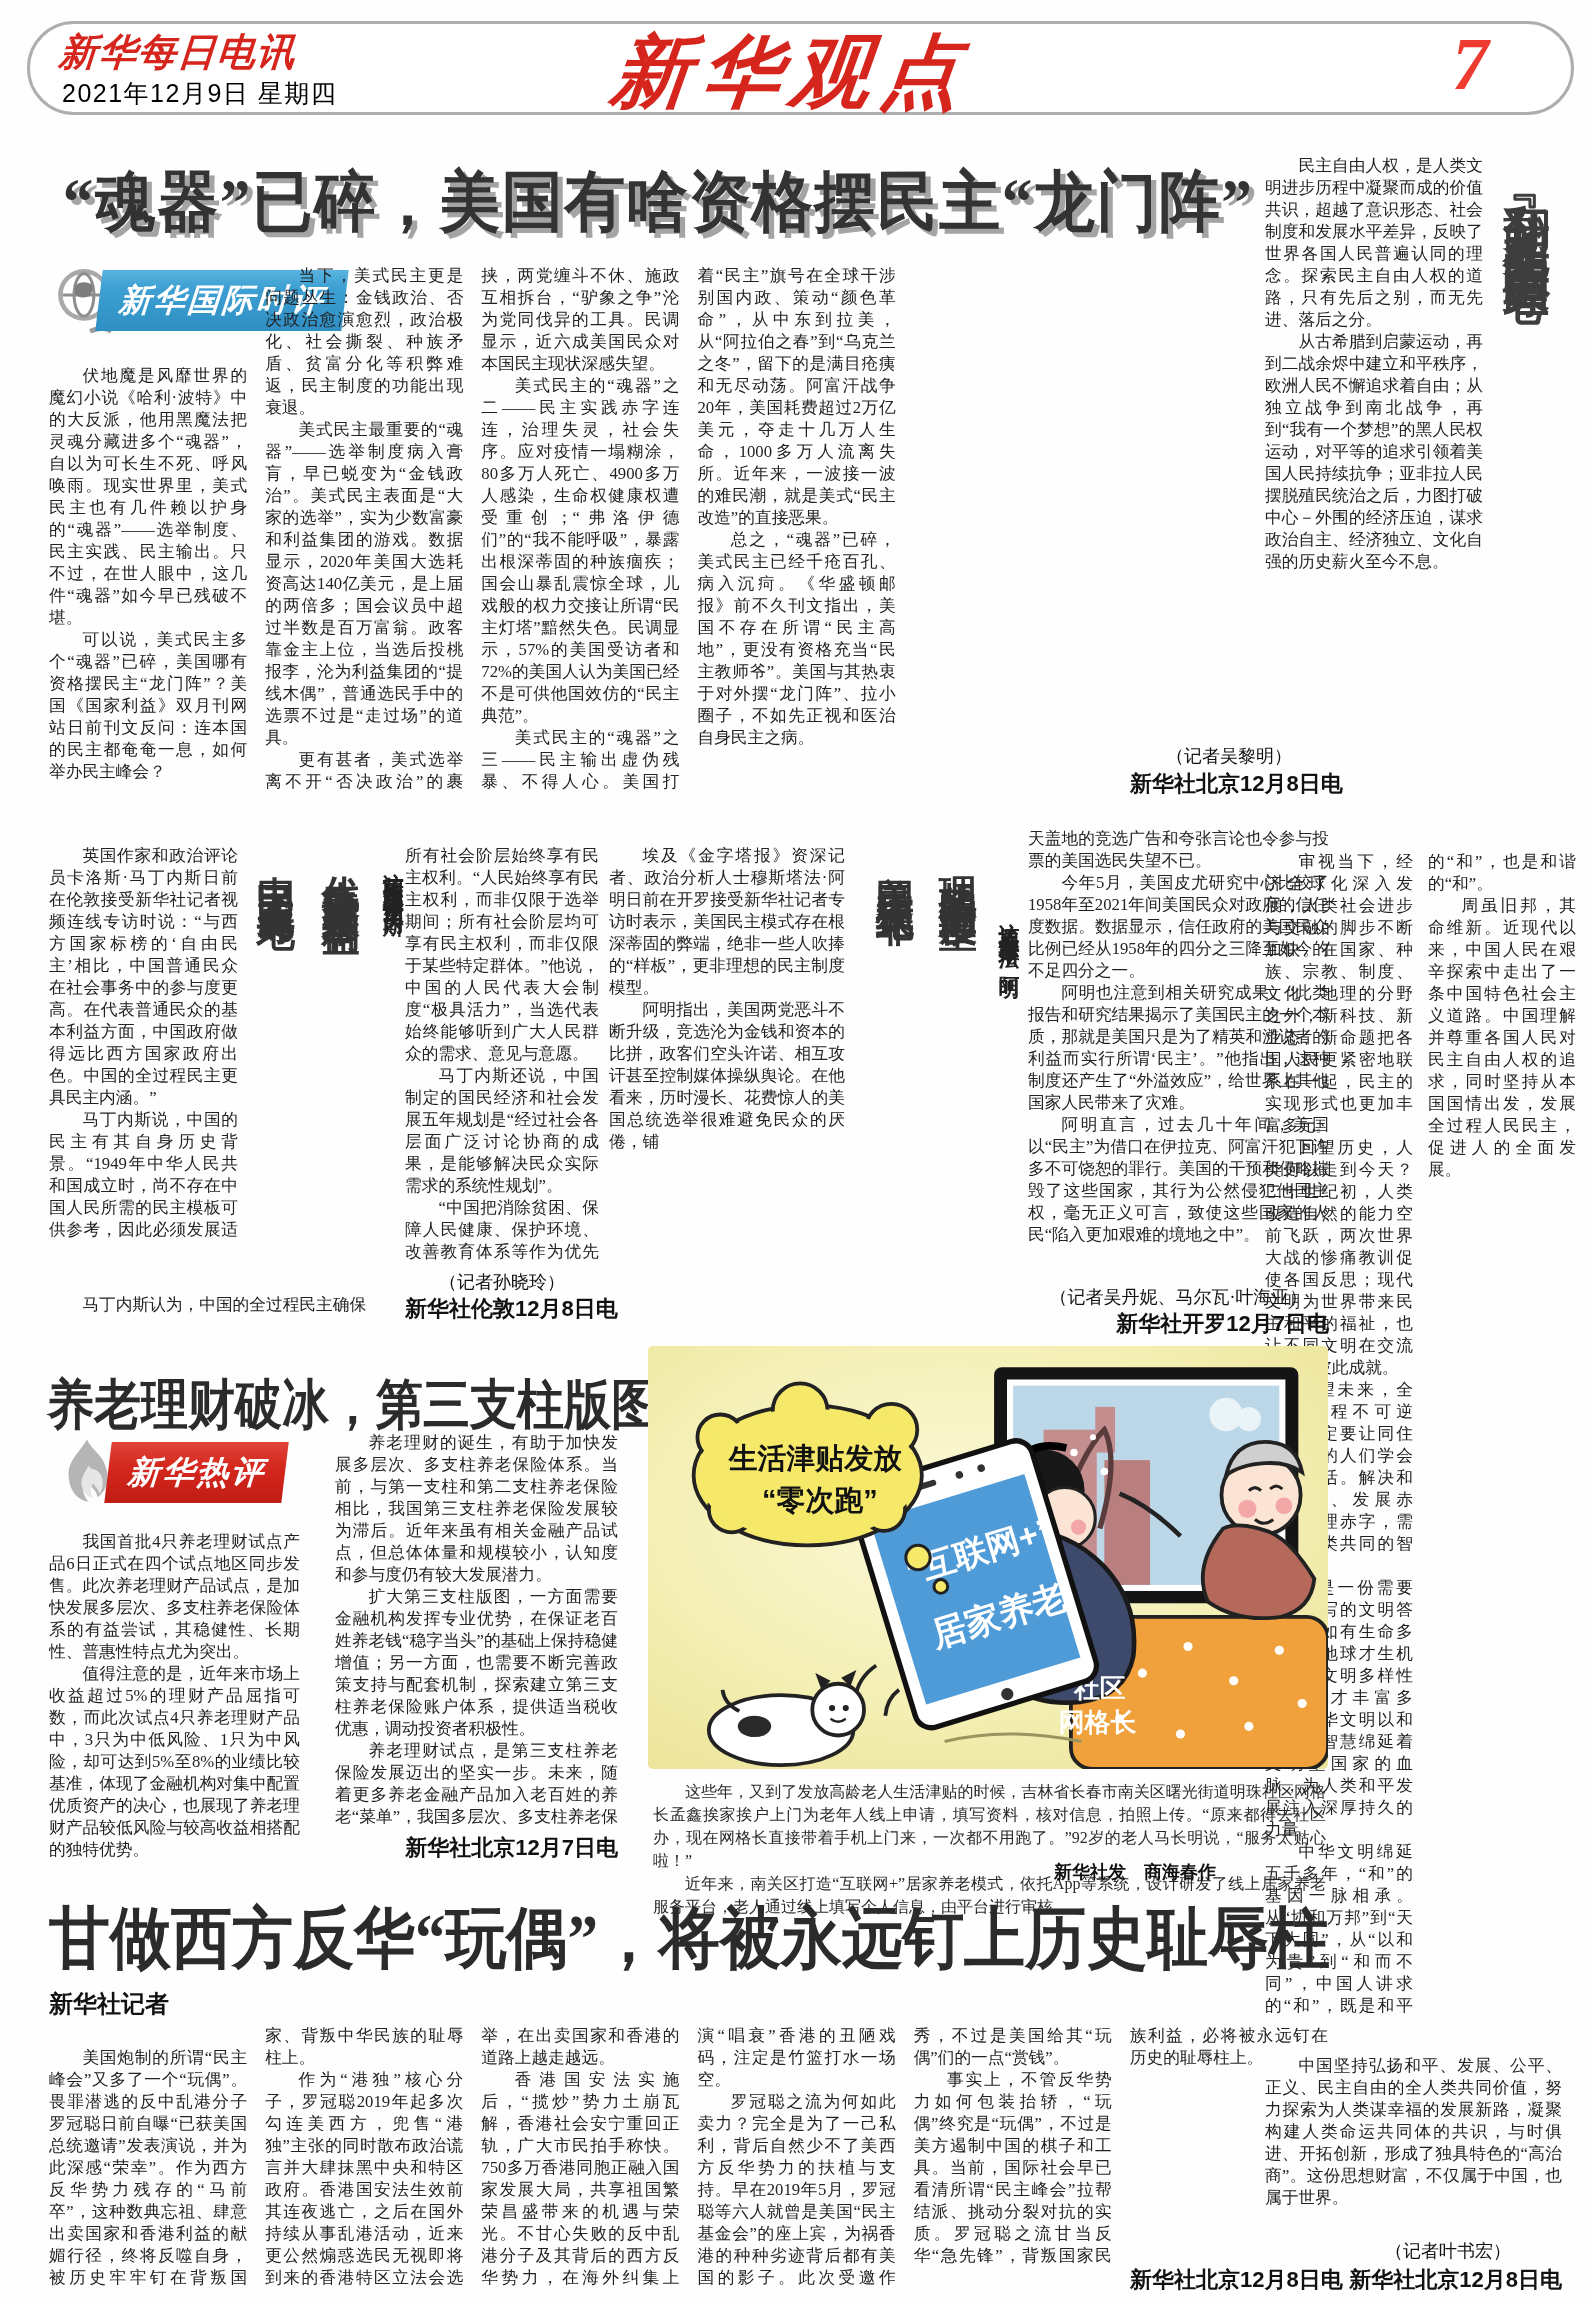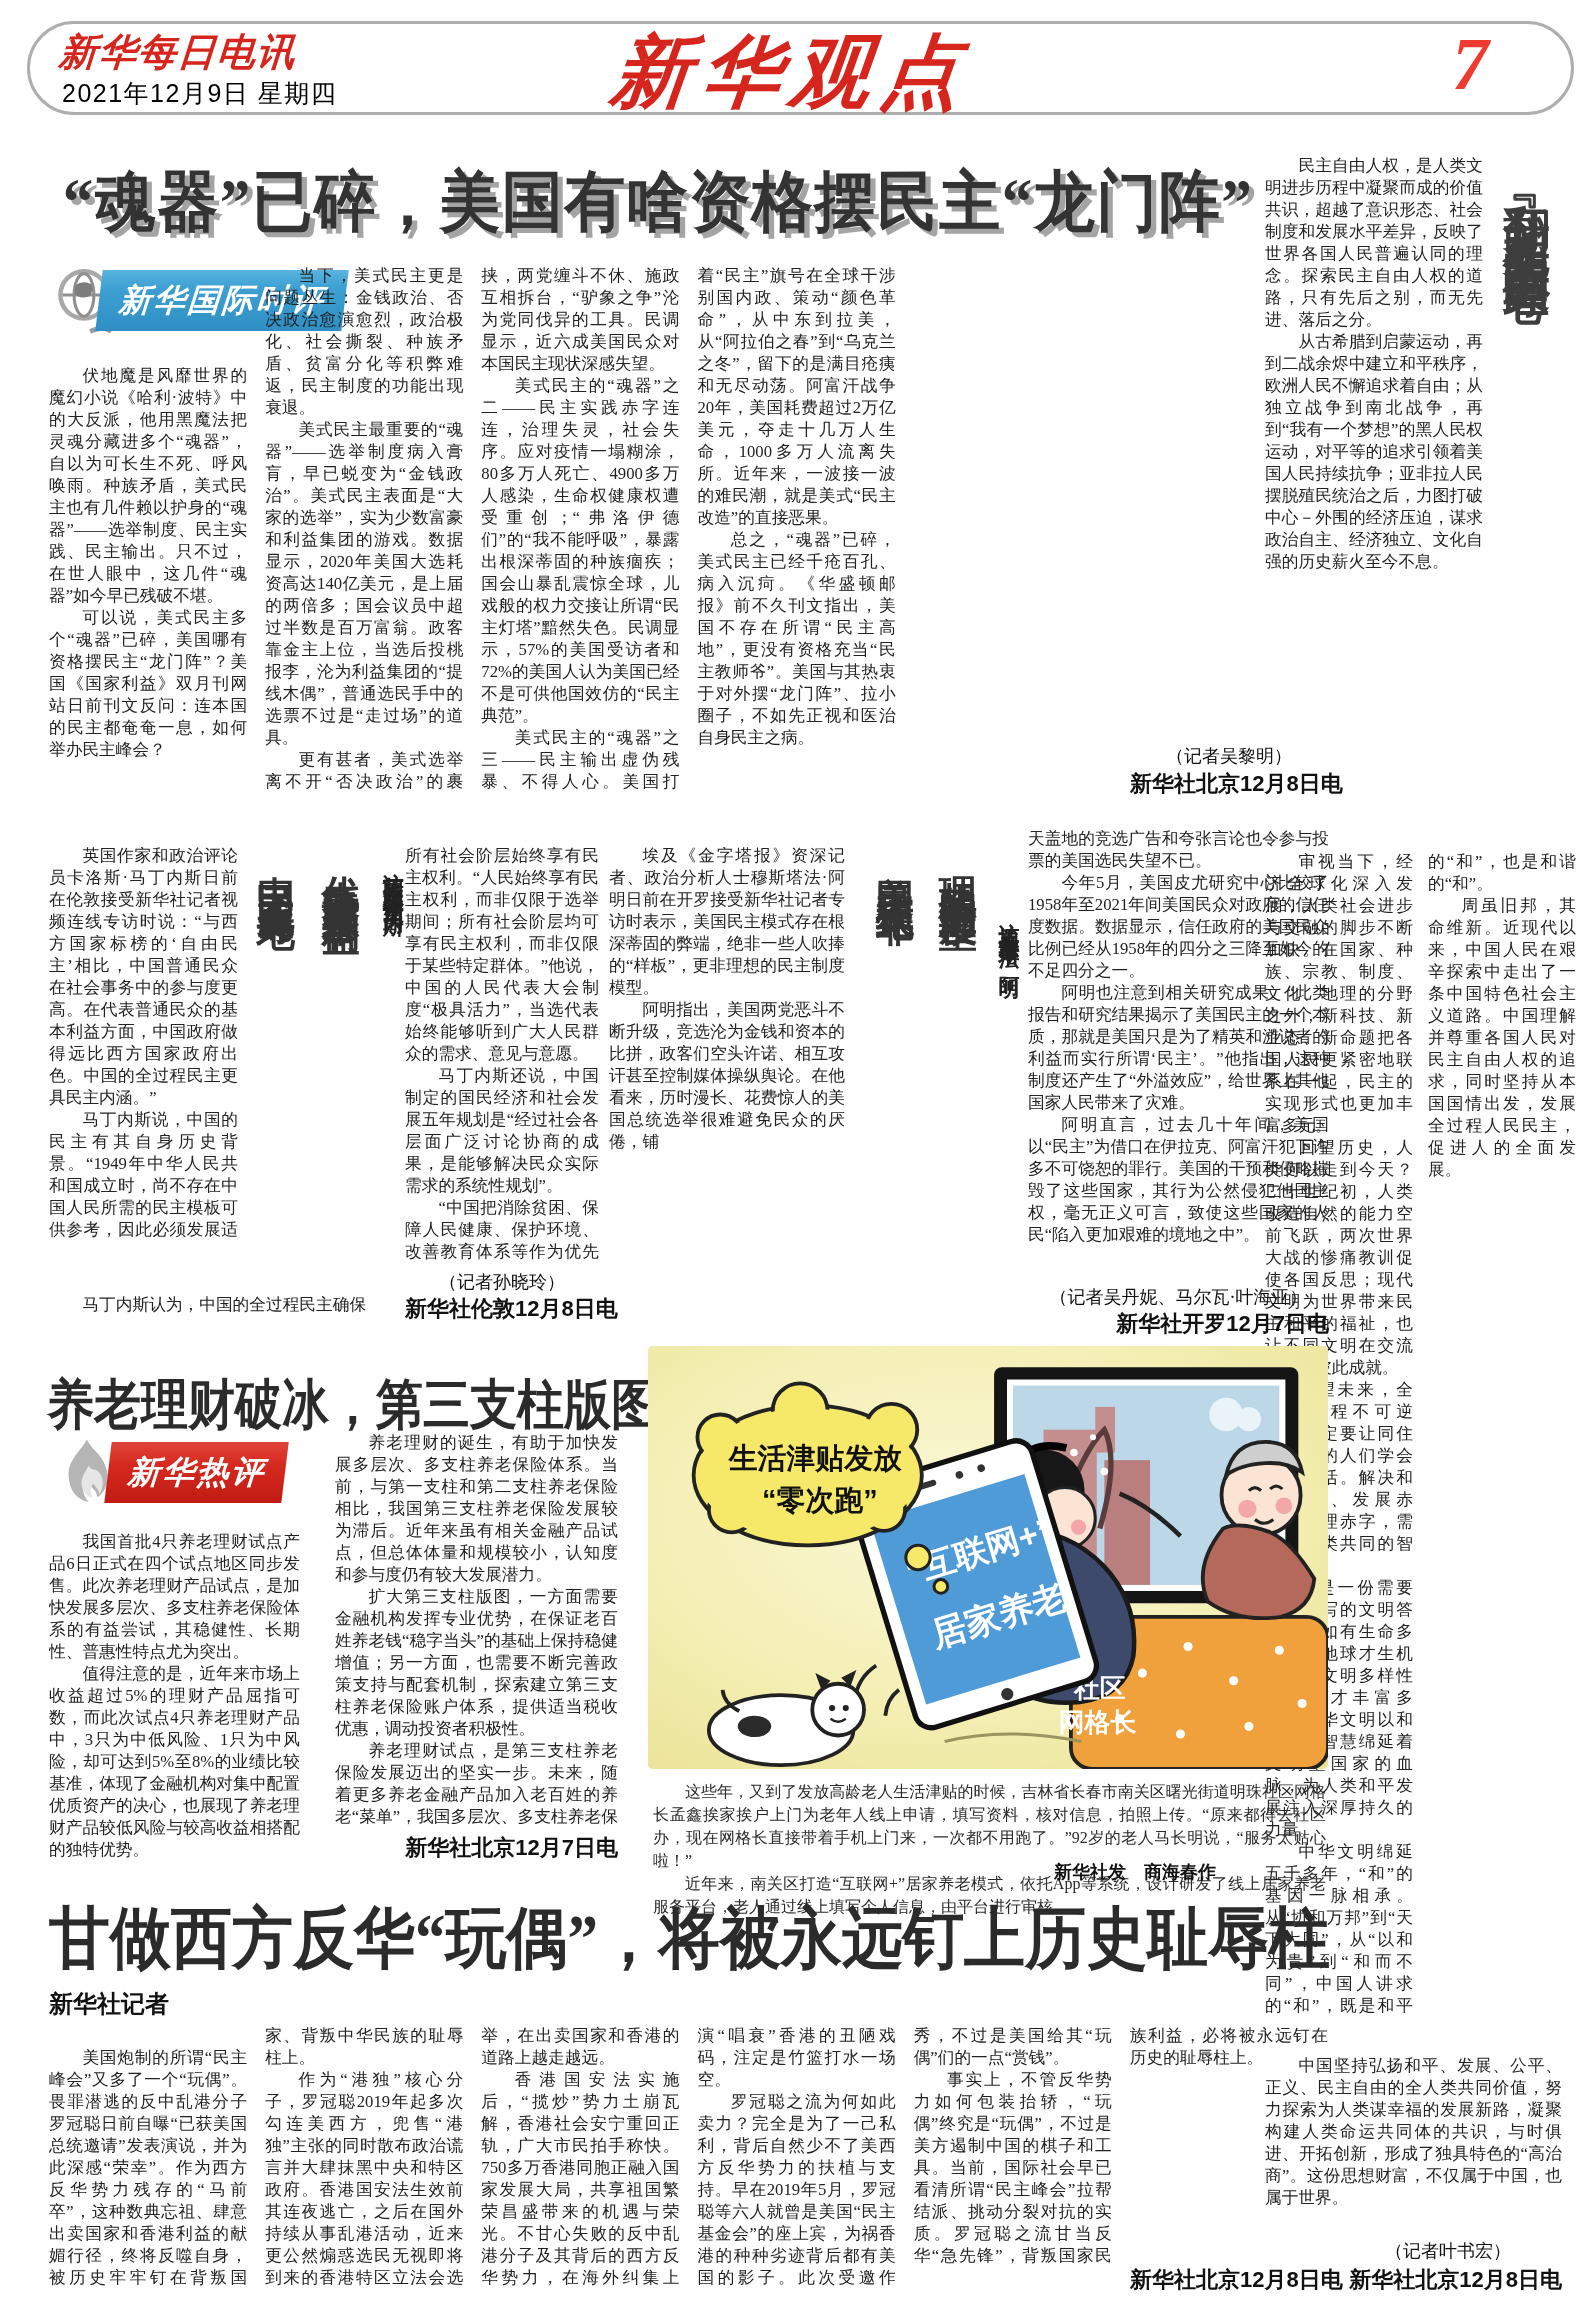--- a/index.html
+++ b/index.html
@@ -88,21 +88,21 @@
       <line x1="66" y1="68" x2="74" y2="88" stroke="#9a9a9a" stroke-width="6"></line>
       <path d="M54 90 q18 -8 28 0" stroke="#9a9a9a" stroke-width="6" fill="none"></path>
     </svg>
     <div class="box">
         <span>新华国际时评</span>
       </div>
   </div>
 
   <div class="mc mc6 bodytext" style="left:49px;top:265px;width:1279px;height:530px;">
     <div class="spacer"></div>
-    <p>伏地魔是风靡世界的魔幻小说《哈利·波特》中的大反派，他用黑魔法把灵魂分藏进多个“魂器”，自以为可长生不死、呼风唤雨。种族矛盾，美式民主也有几件赖以护身的“魂器”——选举制度、民主实践、民主输出。只不过，在世人眼中，这几件“魂器”如今早已残破不堪。</p>
+    <p>伏地魔是风靡世界的魔幻小说《哈利·波特》中的大反派，他用黑魔法把灵魂分藏进多个“魂器”，自以为可长生不死、呼风唤雨。现实世界里，美式民主也有几件赖以护身的“魂器”——选举制度、民主实践、民主输出。只不过，在世人眼中，这几件“魂器”如今早已残破不堪。</p>
     <p>可以说，美式民主多个“魂器”已碎，美国哪有资格摆民主“龙门阵”？美国《国家利益》双月刊网站日前刊文反问：连本国的民主都奄奄一息，如何举办民主峰会？</p>
     <p>当下，美式民主更是问题丛生：金钱政治、否决政治愈演愈烈，政治极化、社会撕裂、种族矛盾、贫富分化等积弊难返，民主制度的功能出现衰退。</p>
     <p>美式民主最重要的“魂器”——选举制度病入膏肓，早已蜕变为“金钱政治”。美式民主表面是“大家的选举”，实为少数富豪和利益集团的游戏。数据显示，2020年美国大选耗资高达140亿美元，是上届的两倍多；国会议员中超过半数是百万富翁。政客靠金主上位，当选后投桃报李，沦为利益集团的“提线木偶”，普通选民手中的选票不过是“走过场”的道具。</p>
     <p>更有甚者，美式选举离不开“否决政治”的裹挟，两党缠斗不休、施政互相拆台，“驴象之争”沦为党同伐异的工具。民调显示，近六成美国民众对本国民主现状深感失望。</p>
     <p>美式民主的“魂器”之二——民主实践赤字连连，治理失灵，社会失序。应对疫情一塌糊涂，80多万人死亡、4900多万人感染，生命权健康权遭受重创；“弗洛伊德们”的“我不能呼吸”，暴露出根深蒂固的种族痼疾；国会山暴乱震惊全球，儿戏般的权力交接让所谓“民主灯塔”黯然失色。民调显示，57%的美国受访者和72%的美国人认为美国已经不是可供他国效仿的“民主典范”。</p>
     <p>美式民主的“魂器”之三——民主输出虚伪残暴、不得人心。美国打着“民主”旗号在全球干涉别国内政、策动“颜色革命”，从中东到拉美，从“阿拉伯之春”到“乌克兰之冬”，留下的是满目疮痍和无尽动荡。阿富汗战争20年，美国耗费超过2万亿美元，夺走十几万人生命，1000多万人流离失所。近年来，一波接一波的难民潮，就是美式“民主改造”的直接恶果。</p>
     <p>总之，“魂器”已碎，美式民主已经千疮百孔、病入沉疴。《华盛顿邮报》前不久刊文指出，美国不存在所谓“民主高地”，更没有资格充当“民主教师爷”。美国与其热衷于对外摆“龙门阵”、拉小圈子，不如先正视和医治自身民主之病。</p>
   </div>
   <div class="reporter-line" style="left:1130px;top:744px;width:198px;">（记者吴黎明）</div>
   <div class="byline" style="left:1130px;top:769px;width:198px;">新华社北京12月8日电</div>

